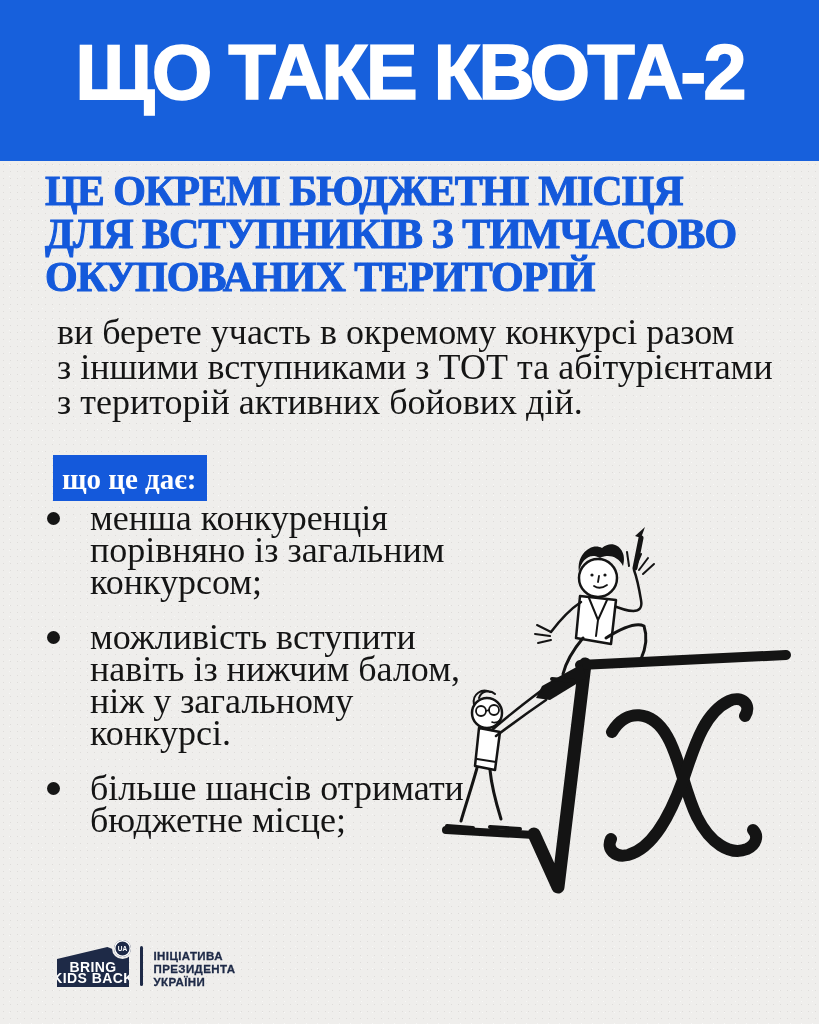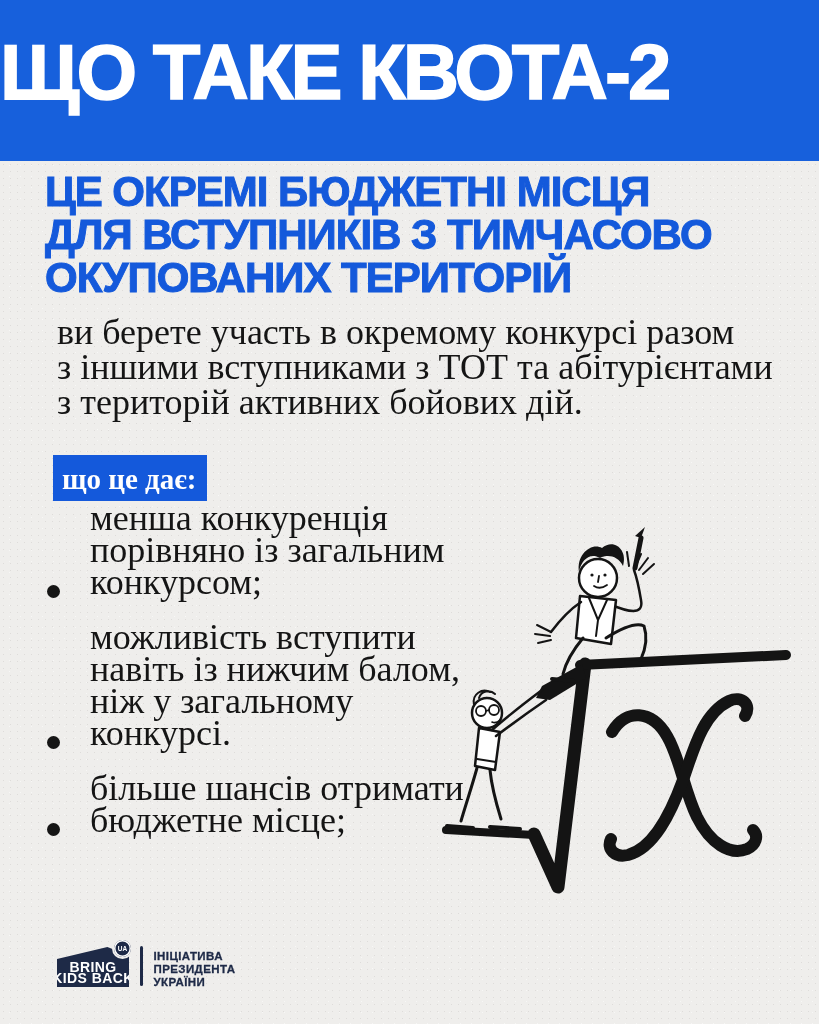--- a/index.html
+++ b/index.html
@@ -22,27 +22,27 @@
   }
   
   .band{
     position:absolute;left:0;top:0;width:819px;height:161px;
     background:var(--band);
   }
   .band h1{
     margin:0;position:absolute;left:0;right:0;top:32px;
     font-family:"Liberation Sans",sans-serif;
     font-size:78px;line-height:80px;font-weight:700;
-    letter-spacing:-3px;color:#ffffff;
+    letter-spacing:-3px;color:#ffffff;text-align:center;
     -webkit-text-stroke:1.5px #ffffff;
   }
   
   .def-heading{
     margin:0;position:absolute;left:45px;top:170px;
-    font-family:Liberation Sans, sans-serif;
+    font-family:Liberation Serif, serif;
     font-size:42px;line-height:43px;font-weight:700;
     letter-spacing:-1px;color:var(--accent);
     -webkit-text-stroke:1px var(--accent);
   }
   .def-body{
     margin:12px;position:absolute;left:45px;top:303px;
     font-family:Liberation Serif, serif;
     font-size:36px;line-height:35px;font-weight:400;color:var(--ink);
   }
   
@@ -50,21 +50,21 @@
     position:absolute;left:53px;top:455px;
     background:var(--accent);color:#ffffff;
     font-family:"Liberation Serif",serif;
     font-size:29px;line-height:29px;font-weight:700;
     padding:10px 11px 7px 9px;
   }
   .benefits{
     position:absolute;left:45px;top:502px;margin:0;padding:0;list-style:none;
     width:430px;
   }
-  .benefits li{display:flex;margin:0 0 23px 0;align-items:flex-end;}
+  .benefits li{display:flex;margin:0 0 23px 0;}
   .benefits .dot{
     flex:0 0 auto;width:13px;height:13px;border-radius:50%;
     background:var(--ink);margin:10px 30px 0 2px;
   }
   .benefits .txt{
     font-family:"Liberation Serif",serif;
     font-size:36px;line-height:32px;color:var(--ink);
   }
   
   .illus{position:absolute;left:430px;top:512px;width:380px;height:400px;}

